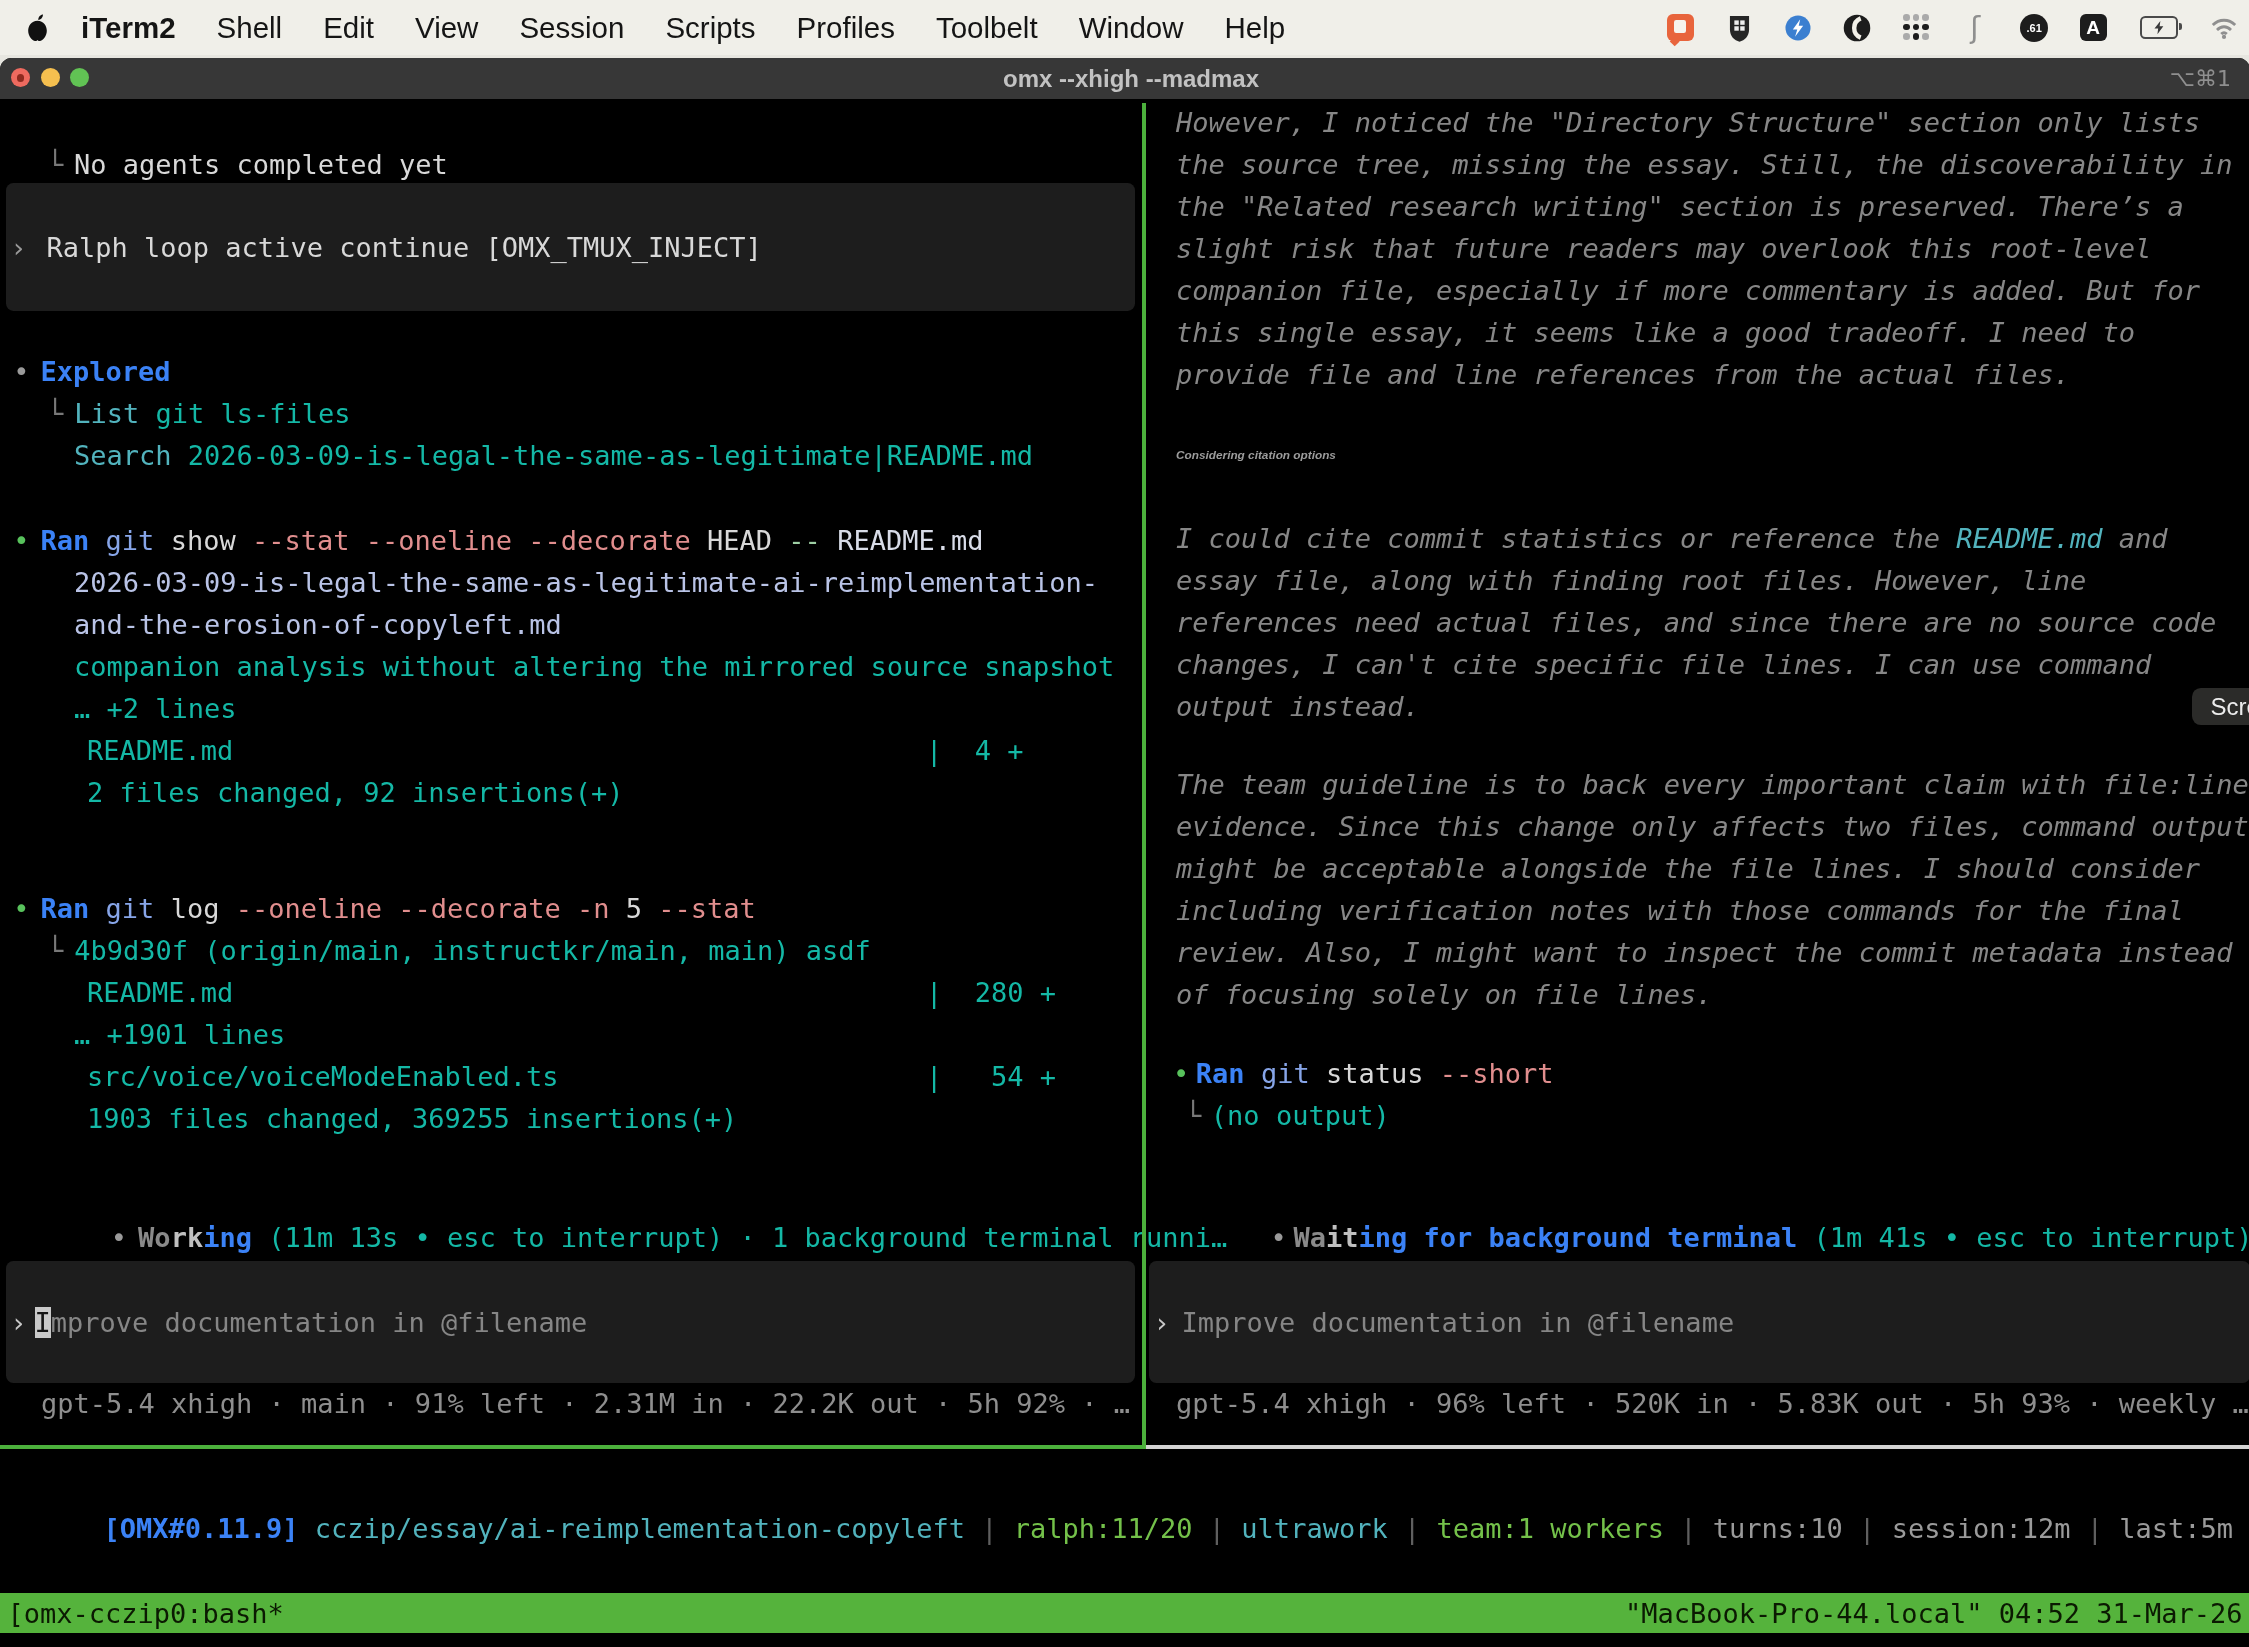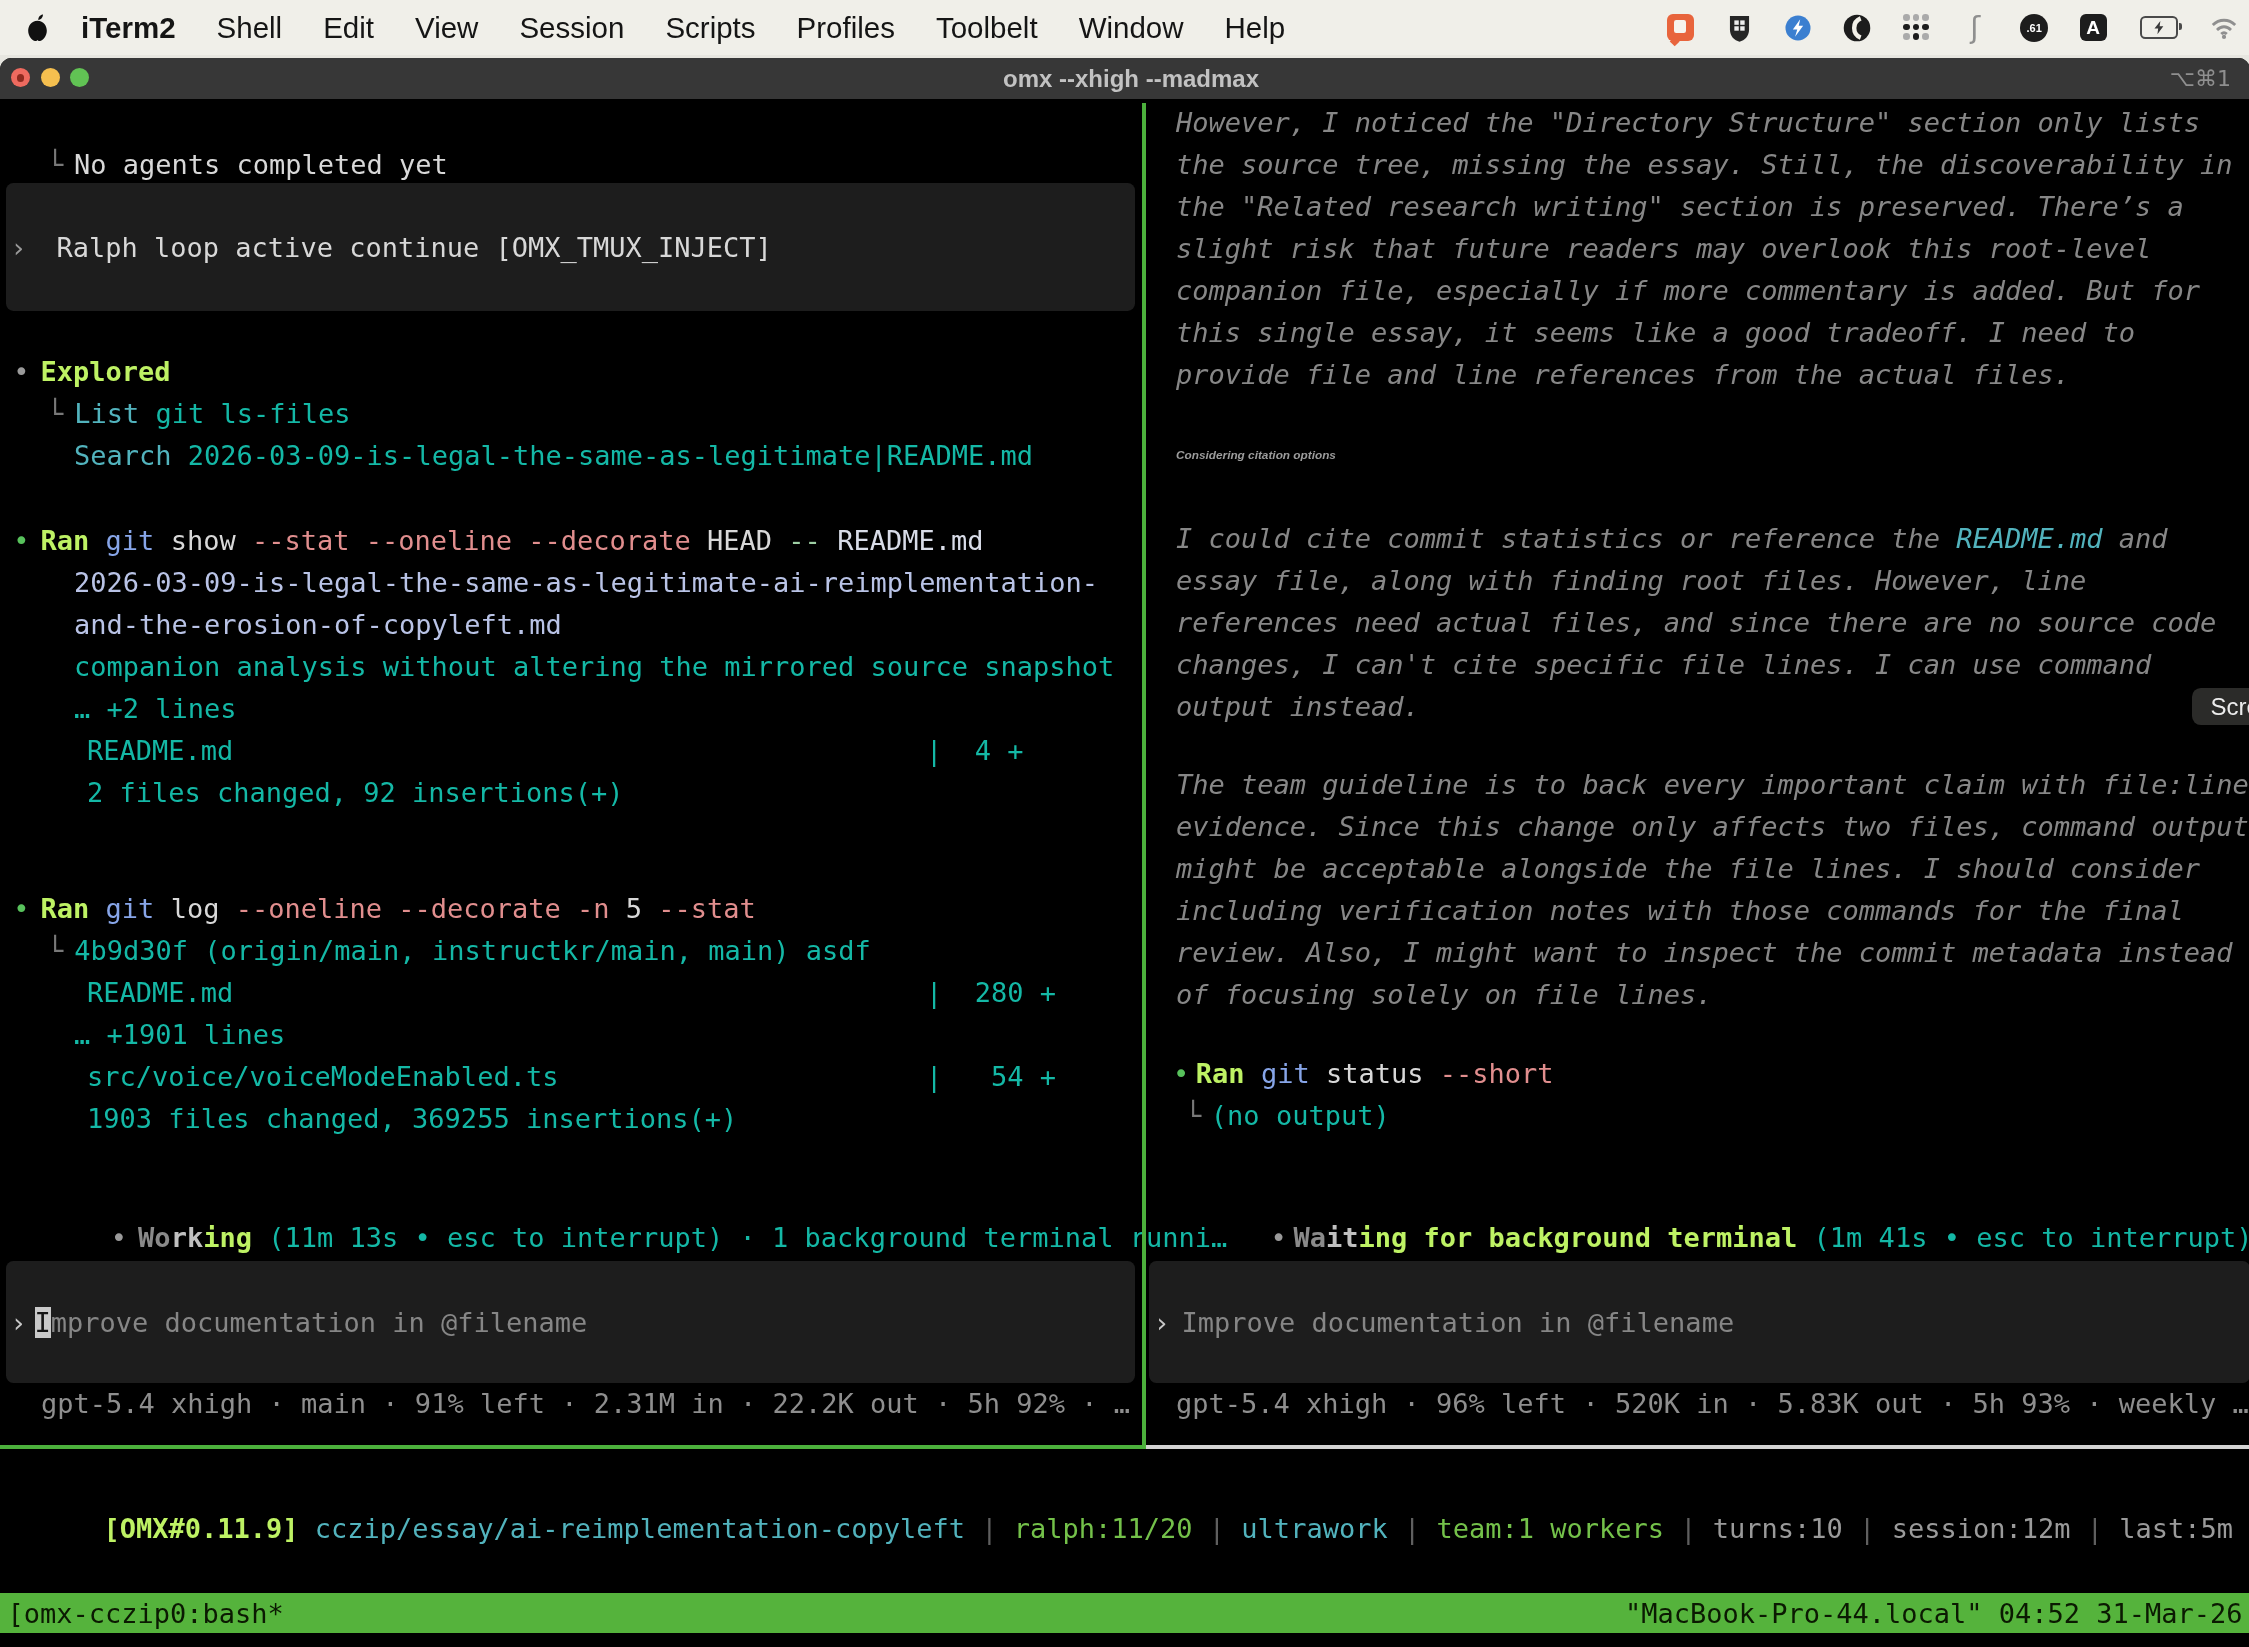--- a/index.html
+++ b/index.html
@@ -42,28 +42,28 @@
   .r-b{padding-left:13.3px;}
   .r-t{padding-left:47px;}
   .r-s{padding-left:74px;}
   .r-f{padding-left:87px;position:relative;}
   .rb2{padding-left:1153px;margin-left:20px;}
   .rt2{padding-left:1185px;}
   .ml15{margin-left:11px;}
   .ml9{margin-left:6.6px;}
   .ml13{margin-left:9.6px;}
   .ml16{margin-left:11.8px;}
-  .ml19{margin-left:30px;}
+  .ml19{margin-left:20px;}
   .stat{position:absolute;left:926px;top:0;}
 
   .c-g{color:#14b8a6;}     
   .c-g2{color:#9a9a9a;}    
   .c-tree{color:#787878;}
   .c-w{color:#d8d8d8;}
-  .c-bw{color:#bef264;font-weight:bold;}
+  .c-bw{color:#3b82f6;font-weight:bold;}
   .c-dim{color:#868686;}
   .c-teal{color:#52b3bd;}
   .c-blue{color:#87a5e8;}
   .c-pink{color:#e18e8e;}
   .c-mint{color:#9ecfa4;}
   .c-lav{color:#b9c3e6;}
   .c-file{color:#d8dce8;}
   .c-grn{color:#58c25c;}
   .c-lime{color:#74c14a;}
   .c-sep{color:#5f5f5f;}

